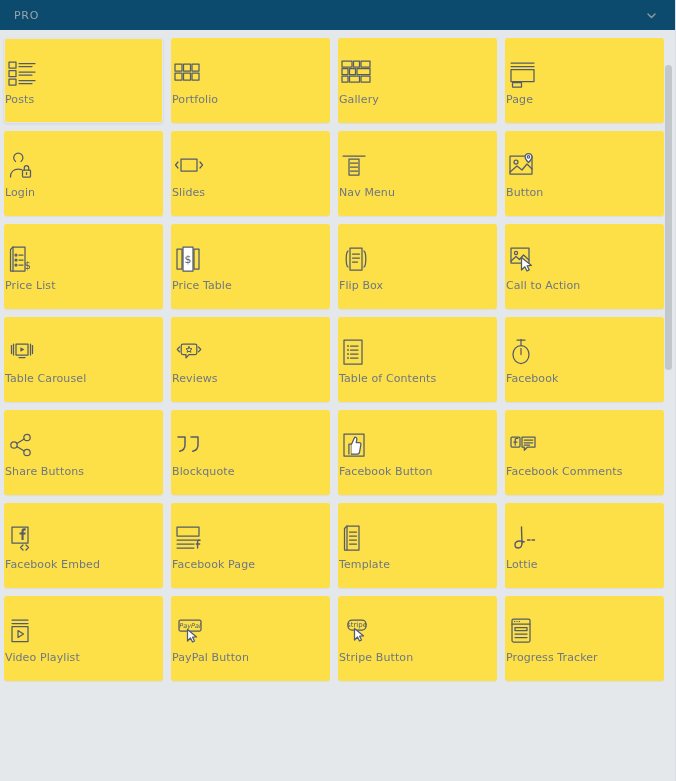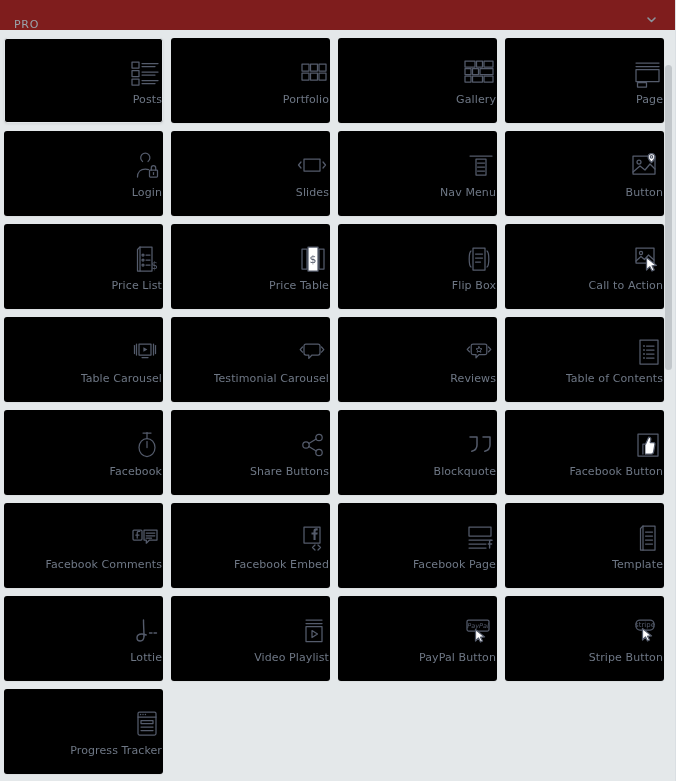--- a/index.html
+++ b/index.html
@@ -17,23 +17,23 @@
     height: 781px;
     background: #e4e8ea;
     overflow: hidden;
   }
 
   
   .section-header {
     position: relative;
     height: 30px;
     display: flex;
-    align-items: flex-end;
+    align-items: center;
     padding: 0 14px 0 14px;
-    background: #7f1d1d;
+    background: #0c4a6e;
     user-select: none;
   }
   .section-title {
     font-size: 11px;
     letter-spacing: 0.7px;
     color: #9aa3ab;
     font-weight: 400;
     text-transform: uppercase;
     line-height: 1;
   }
@@ -61,26 +61,26 @@
     display: grid;
     grid-template-columns: repeat(4, 159px);
     gap: 8px;
     padding: 8px 4px 4px 4px;
     width: 676px;
     align-content: start;
   }
 
   .widget-card {
     position: relative;
-    background: #000000;
+    background: #fde047;
     border-radius: 3px;
     height: 85px;
     display: flex;
     flex-direction: column;
-    align-items: flex-end;
+    align-items: flex-start;
     justify-content: center;
     cursor: move;
     box-shadow: 0 1px 1px rgba(0,0,0,0.045);
     border: 1px solid transparent;
   }
   .widget-card.is-hover {
     border: 1px solid #e2e6e9;
     box-shadow: 0 1px 3px rgba(0,0,0,0.08);
   }
 
@@ -311,30 +311,20 @@
               <path d="M6.5 6.5v8"></path>
     <path d="M25.5 5v11"></path>
               <path d="M27.5 6.5v8"></path>
             </svg>
           </div>
           <div class="widget-title">Table Carousel</div>
         </div>
         <div class="widget-card">
           <div class="widget-icon">
             <svg width="34" height="26" viewBox="0 0 34 26" stroke="currentColor" fill="none" stroke-width="1.25" stroke-linecap="round" stroke-linejoin="round">
-    <path d="M11 5h12a2 2 0 0 1 2 2v7a2 2 0 0 1-2 2h-6l-3.2 3.4V16h-2.8a2 2 0 0 1-2-2V7a2 2 0 0 1 2-2z"></path>
-    <polyline points="7.5,8 5.2,10.6 7.5,13.2"></polyline>
-              <polyline points="26.5,8 28.8,10.6 26.5,13.2"></polyline>
-            </svg>
-          </div>
-          <div class="widget-title">Testimonial Carousel</div>
-        </div>
-        <div class="widget-card">
-          <div class="widget-icon">
-            <svg width="34" height="26" viewBox="0 0 34 26" stroke="currentColor" fill="none" stroke-width="1.25" stroke-linecap="round" stroke-linejoin="round">
     <path d="M11 5h12a1.8 1.8 0 0 1 1.8 1.8v7a1.8 1.8 0 0 1-1.8 1.8h-6l-3 3.2V15.6h-3a1.8 1.8 0 0 1-1.8-1.8v-7A1.8 1.8 0 0 1 11 5z"></path>
     <polygon points="17,7.6 17.9,9.6 20,9.8 18.4,11.2 18.9,13.3 17,12.2 15.1,13.3 15.6,11.2 14,9.8 16.1,9.6" stroke-width="1"></polygon>
     <polyline points="7.5,8 5.2,10.4 7.5,12.8"></polyline>
               <polyline points="26.5,8 28.8,10.4 26.5,12.8"></polyline>
             </svg>
           </div>
           <div class="widget-title">Reviews</div>
         </div>
         <div class="widget-card">
           <div class="widget-icon">

